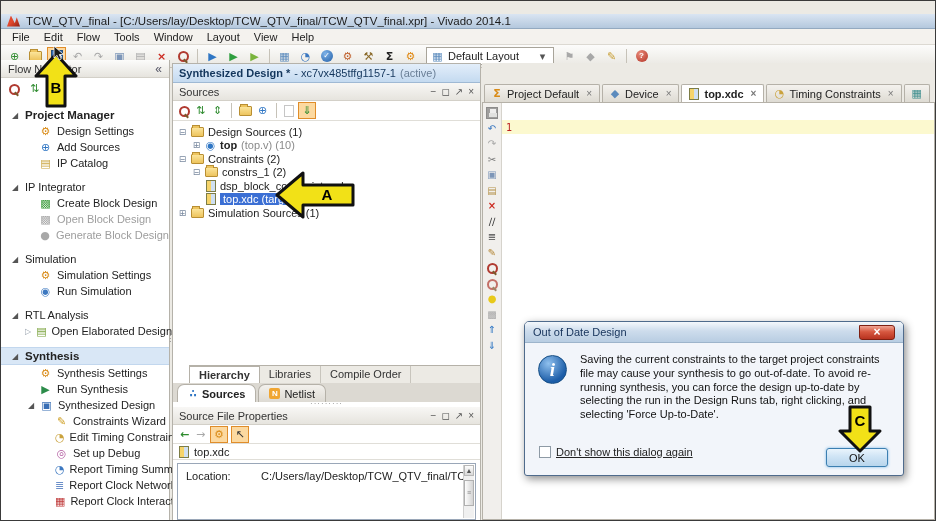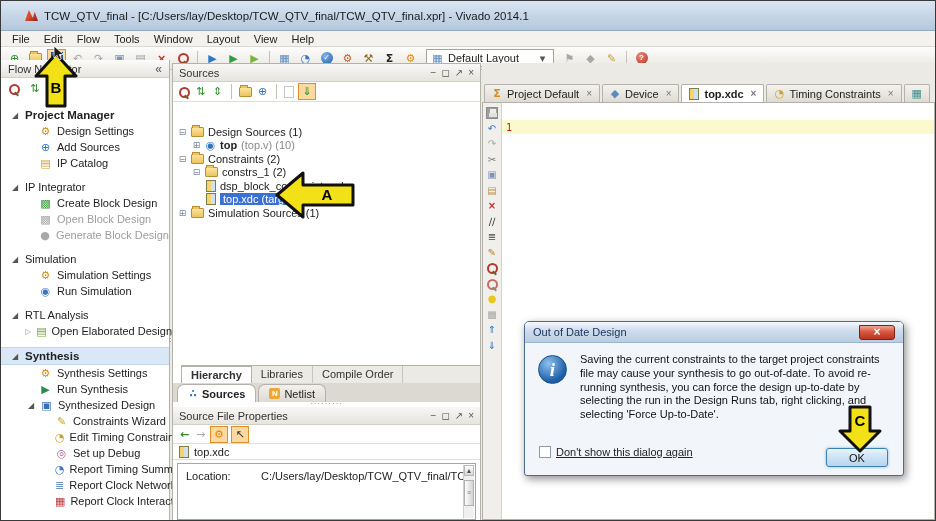--- a/index.html
+++ b/index.html
@@ -3,22 +3,22 @@
 <meta charset="utf-8">
 <style>
   * { box-sizing: border-box; }
   html,body { margin:0; padding:0; background:#888; }
   .window {
     position:relative; width:936px; height:521px; overflow:hidden;
     font-family:"Liberation Sans","DejaVu Sans",sans-serif; font-size:11px; color:#222;
     background:#eceae4; border:1px solid #3a3a3a;
   }
   
-  .titlebar { height:30px; background:linear-gradient(#dae5f2,#b4c8dd); border-bottom:1px solid #93a9c0;
-    display:flex; align-items:center; gap:6px; padding:0 24px; font-size:11.5px; color:#1b1b1b; }
+  .titlebar { height:15px; background:linear-gradient(#dae5f2,#b4c8dd); border-bottom:1px solid #93a9c0;
+    display:flex; align-items:center; gap:6px; padding:0 6px; font-size:11.5px; color:#1b1b1b;margin-top:13px; }
   .vivado-logo { width:13px; height:11px; background:linear-gradient(135deg,#e0482e 45%,#8c1f12); clip-path:polygon(0 100%,30% 0,60% 70%,75% 15%,100% 100%); }
   .menubar { height:16px; background:#f4f2ee; border-bottom:1px solid #dcd9d2; display:flex; align-items:center; padding:0 4px; }
   .menu { padding:1px 7px; cursor:default; }
   .toolbar { height:23px; background:linear-gradient(#fcfcfb,#e9e7e1); border-bottom:1px solid #c4c0b7;
     display:flex; align-items:center; padding:0 4px; gap:2px; }
   .tbtn { width:19px; height:19px; display:flex; align-items:center; justify-content:center; font-size:12px; }
   .tbtn.hl { background:#fcd9a0; border:1px solid #e08d2a; }
   .sep { width:1px; height:15px; background:#c6c2b8; margin:0 3px; }
   .dim { color:#a8a8a8; }
   .layout-select { display:flex; align-items:center; justify-content:space-between; width:128px; height:18px;
@@ -64,21 +64,21 @@
   .winbtns { display:flex; gap:5px; color:#555; font-size:10px; }
   .winbtns span { cursor:default; }
   .src-toolbar { height:20px; display:flex; align-items:center; gap:4px; padding:0 5px; border-bottom:1px solid #e0ded8; }
   .togglebtn { display:flex; align-items:center; justify-content:center; width:18px; height:17px; background:#fcd9a0; border:1px solid #e08d2a; }
   .tree { position:absolute; top:58px; left:0; right:0; height:243px; background:#fff; overflow:hidden; padding-top:3px; }
   .trow { display:flex; align-items:center; gap:4px; height:13.5px; padding-left:5px; white-space:nowrap; }
   .trow .twist { width:9px; font-size:9px; color:#7a8aa0; text-align:center; }
   .trow.i1 { padding-left:19px; } .trow.i2 { padding-left:33px; }
   .tsel { background:#3b6fd4; color:#fff; padding:0 3px; }
   .gray { color:#8a8a8a; }
-  .hier-tabs { position:absolute; top:301px; left:8px; right:0; height:18px; background:#eceae4; border-top:1px solid #b5b1a8; display:flex; align-items:flex-end; }
+  .hier-tabs { position:absolute; top:301px; left:16px; right:0; height:18px; background:#eceae4; border-top:1px solid #b5b1a8; display:flex; align-items:flex-end; }
   .htab { padding:2px 9px; border-right:1px solid #c8c5bd; color:#333; height:17px; }
   .htab.active { background:#fff; border:1px solid #b5b1a8; border-bottom:none; font-weight:bold; }
   .view-tabs { position:absolute; top:319px; left:0; right:0; height:19px; background:#dcd9d2; display:flex; align-items:flex-end; padding-left:4px; gap:2px; }
   .vtab { display:flex; align-items:center; gap:4px; padding:2px 10px; height:18px; border:1px solid #b5b1a8; border-bottom:none; border-radius:7px 7px 0 0; background:linear-gradient(#f3f1ed,#ddDAd3); }
   .vtab.active { background:#fff; font-weight:bold; }
   .dots { position:absolute; top:338px; left:0; right:0; height:5px; text-align:center; color:#9a9a9a; font-size:8px; line-height:4px; letter-spacing:1px; }
   .sfp-head-pos { position:absolute; top:343px; left:0; right:0; }
   .sfp-toolbar { position:absolute; top:361px; left:0; right:0; height:19px; display:flex; align-items:center; gap:3px; padding:0 5px; border-bottom:1px solid #e0ded8; }
   .sfp-file { position:absolute; top:380px; left:0; right:0; height:16px; display:flex; align-items:center; gap:5px; padding:0 6px; border-bottom:1px solid #e0ded8; }
   .props { position:absolute; top:399px; left:4px; right:4px; bottom:0; background:#fff; border:1px solid #9aa7b8; }
@@ -349,20 +349,25 @@
             <span class="ic" style="color:#c03b3b">▦</span>
             <span>Report Clock Interaction</span>
           </div>
       </div>
     </div>
   </div>
 
   <div class="splitdots" style="left:168px; top:330px;">········</div>
 
   <div class="midpanel">
+    <div class="design-head">
+      <span class="t1">Synthesized Design *</span>
+      <span class="t2">- xc7vx485tffg1157-1</span>
+      <span class="t3">(active)</span>
+    </div>
     <div class="sub-head">
       <span>Sources</span>
       <span class="winbtns">
         <span>−</span>
         <span>◻</span>
         <span>↗</span>
         <span>×</span>
       </span>
     </div>
     <div class="src-toolbar">

